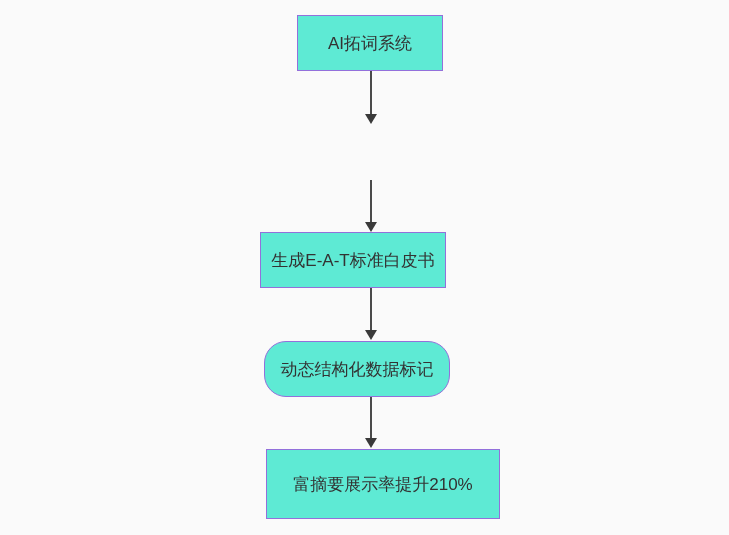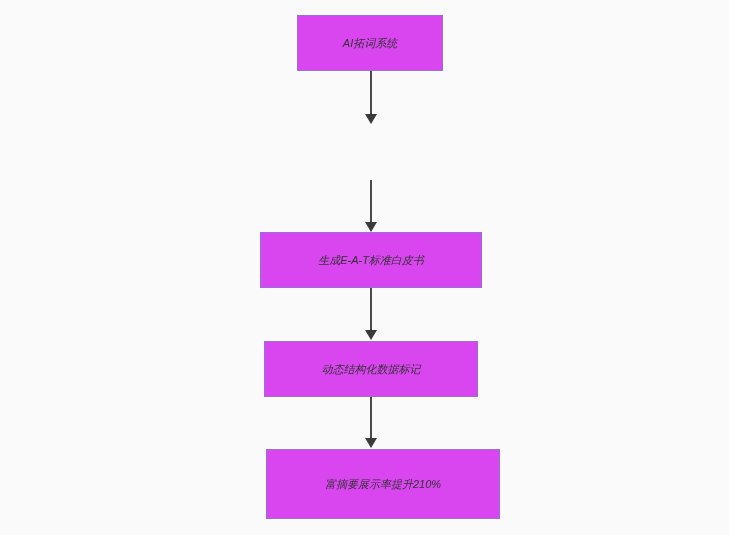--- a/index.html
+++ b/index.html
@@ -10,35 +10,34 @@
   }
   .canvas {
     position: relative;
     width: 729px;
     height: 535px;
     overflow: hidden;
   }
   .flow-node {
     position: absolute;
     box-sizing: border-box;
-    background: #d946ef;
+    background: #5eead4;
     border: 1px solid #9370DB;
     color: #333333;
-    font-size: 11px;
+    font-size: 17px;
     display: flex;
     align-items: center;
     justify-content: center;
     text-align: center;
     white-space: nowrap;
-    font-style: italic;
   }
   .node-1 { left: 297px; top: 15px;  width: 146px; height: 56px; }
   .node-2 { left: 274px; top: 124px; width: 194px; height: 56px; }
-  .node-3 { left: 260px; top: 232px; width: 222px; height: 56px; }
-  .node-4 { left: 264px; top: 341px; width: 214px; height: 56px; }
+  .node-3 { left: 260px; top: 232px; width: 186px; height: 56px; }
+  .node-4 { left: 264px; top: 341px; width: 186px; height: 56px; border-radius: 22px; }
   .node-5 { left: 266px; top: 449px; width: 234px; height: 70px; }
 
   .edge-line {
     position: absolute;
     left: 370px;
     width: 2px;
     background: #4a4a4a;
   }
   .line-1 { top: 71px;  height: 44px; }
   .line-2 { top: 180px; height: 43px; }

